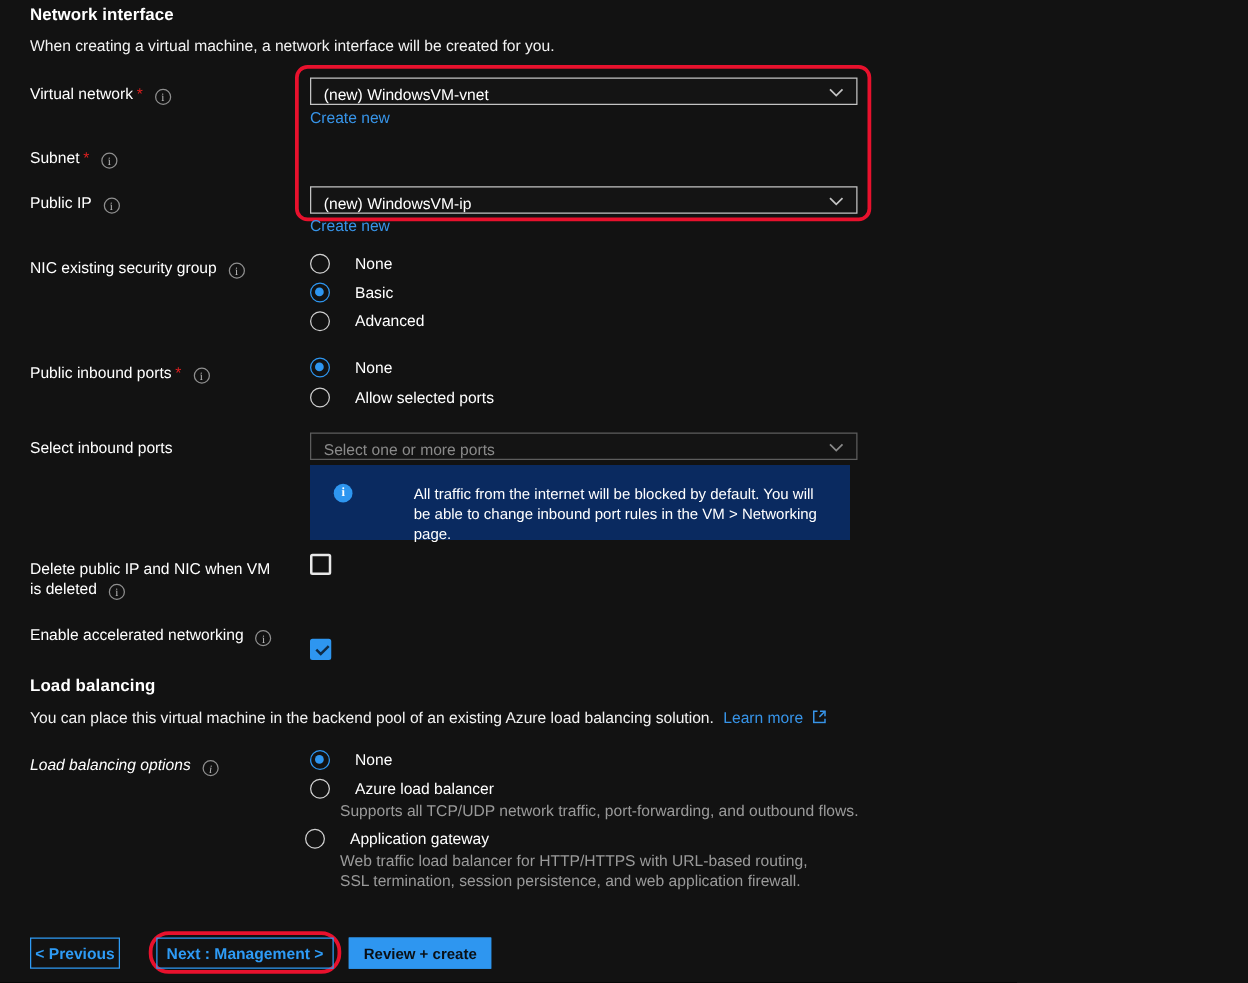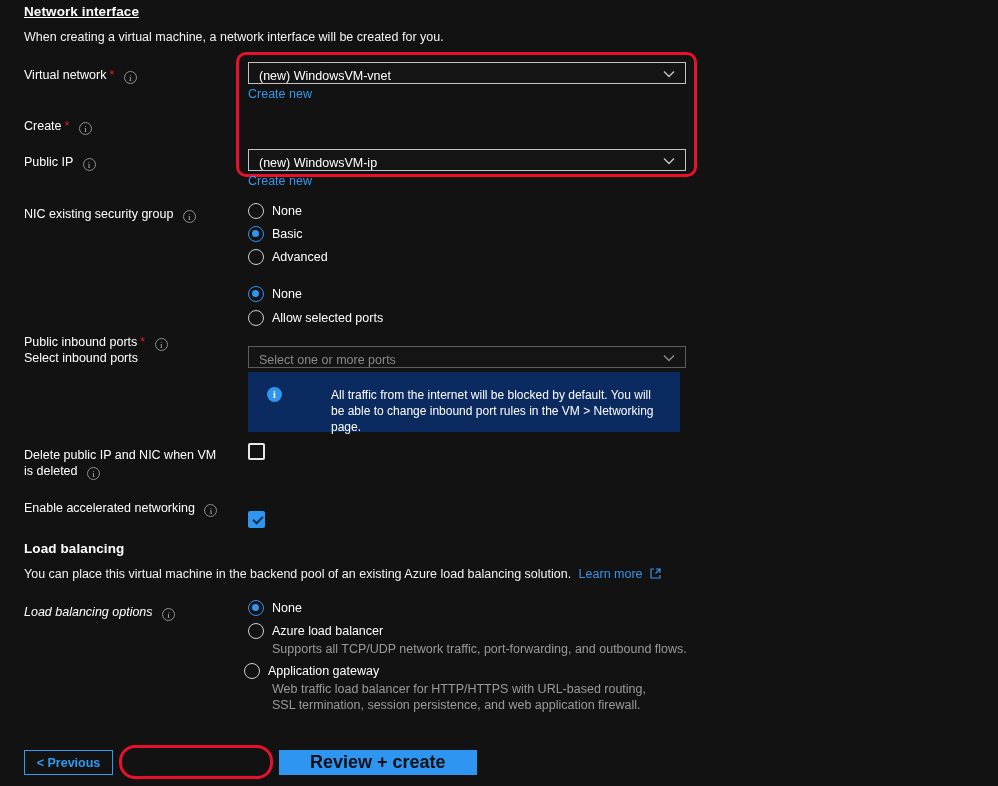--- a/index.html
+++ b/index.html
@@ -24,21 +24,21 @@
     width:438px; height:22px; background:#141414; border:1px solid #c3c3c3;
     display:flex; align-items:flex-end; padding:0 28px 0 10px; color:#ffffff;
     cursor:pointer;
   }
   .dropdown .chev { position:absolute; right:10px; top:7px; color:#c3c3c3; }
   .dropdown.disabled { border-color:#5d5d5d; color:#8a8a8a; cursor:default; }
   .dropdown.disabled .chev { color:#8a8a8a; }
   .val { overflow:hidden; text-overflow:ellipsis; white-space:nowrap; }
   .link { color:#3794e8; cursor:pointer; text-decoration:none; }
   .annotation { border:3px solid #e8112d; border-radius:10px; pointer-events:none; }
-  .radio-row { display:flex; align-items:center; gap:8px; cursor:pointer; }
+  .radio-row { display:flex; align-items:center; gap:20px; cursor:pointer; }
   .radio {
     width:16px; height:16px; border-radius:50%; border:1.5px solid #cfcfcf;
     background:transparent; flex:0 0 16px; position:relative;
   }
   .radio.sel { border-color:#2e96f0; }
   .radio.sel::after {
     content:""; position:absolute; left:3px; top:3px; width:7px; height:7px;
     border-radius:50%; background:#2e96f0;
   }
   .checkbox {
@@ -62,51 +62,51 @@
   }
   .infobox .txt { width:374px;margin-left:40px; }
   .opt-desc { color:#9a9a9a; line-height:15.5px; }
   .btn-outline {
     height:25px; background:transparent; border:1px solid #2e9bf5; color:#2e9bf5;
     font-weight:bold; font-size:12.5px; display:flex; align-items:center; justify-content:center;
     cursor:pointer; font-family:"Liberation Sans", sans-serif;
   }
   .btn-fill {
     height:25px; background:#2e96f0; border:1px solid #2e96f0; color:#0a0f14;
-    font-weight:bold; font-size:18px; display:flex; align-items:center; justify-content:center;
-    padding:0 30px; cursor:pointer; font-family:"Liberation Sans", sans-serif;
+    font-weight:bold; font-size:12px; display:flex; align-items:center; justify-content:center;
+    padding:0 11px; cursor:pointer; font-family:"Liberation Sans", sans-serif;
   }
   svg { display:block; }
 </style>
 </head>
 <body>
 
 <div class="screen">
 
-  <div class="abs h-section" style="left:24px; top:4px;text-decoration:underline;">Network interface</div>
+  <div class="abs h-section" style="left:24px; top:4px;">Network interface</div>
   <div class="abs para" style="left:24px; top:30px;">When creating a virtual machine, a network interface will be created for you.</div>
 
   <div class="abs annotation" style="left:236px; top:52px; width:461px; height:125px;"></div>
 
   <div class="abs lbl-row" style="top:67px;">
     <span>Virtual network</span><span class="req">*</span>
     <span class="info-i">i</span>
   </div>
   <div class="abs dropdown" style="left:248px; top:62px;">
     <span class="val">(new) WindowsVM-vnet</span>
     <span class="chev abs">
         <svg width="12" height="8" viewBox="0 0 12 8">
           <polyline points="1,1.5 6,6.5 11,1.5" fill="none" stroke="currentColor" stroke-width="1.4"></polyline>
         </svg>
       </span>
   </div>
   <a class="abs link" style="left:248px; top:87px;">Create new</a>
 
   <div class="abs lbl-row" style="top:118px;">
-    <span>Create</span><span class="req">*</span>
+    <span>Subnet</span><span class="req">*</span>
     <span class="info-i">i</span>
   </div>
 
   <div class="abs lbl-row" style="top:154px;">
     <span>Public IP</span>
     <span class="info-i">i</span>
   </div>
   <div class="abs dropdown" style="left:248px; top:149px;">
     <span class="val">(new) WindowsVM-ip</span>
     <span class="chev abs">
@@ -127,21 +127,21 @@
   </div>
   <div class="abs radio-row" style="left:248px; top:226px;">
     <span class="radio sel"></span>
     <span>Basic</span>
   </div>
   <div class="abs radio-row" style="left:248px; top:249px;">
     <span class="radio"></span>
     <span>Advanced</span>
   </div>
 
-  <div class="abs lbl-row" style="top:290px;margin-top:44px;">
+  <div class="abs lbl-row" style="top:290px;">
     <span>Public inbound ports</span><span class="req">*</span>
     <span class="info-i">i</span>
   </div>
   <div class="abs radio-row" style="left:248px; top:286px;">
     <span class="radio sel"></span>
     <span>None</span>
   </div>
   <div class="abs radio-row" style="left:248px; top:310px;">
     <span class="radio"></span>
     <span>Allow selected ports</span>
@@ -200,16 +200,17 @@
     <span>Azure load balancer</span>
   </div>
   <div class="abs opt-desc" style="left:272px; top:642px; width:430px;">Supports all TCP/UDP network traffic, port-forwarding, and outbound flows.</div>
   <div class="abs radio-row" style="left:244px; top:663px;">
     <span class="radio"></span>
     <span>Application gateway</span>
   </div>
   <div class="abs opt-desc" style="left:272px; top:682px; width:392px;">Web traffic load balancer for HTTP/HTTPS with URL-based routing, SSL termination, session persistence, and web application firewall.</div>
 
   <div class="abs annotation" style="left:119px; top:745px; width:154px; height:34px; border-radius:16px;"></div>
-  <button class="abs btn-outline" style="left:24px; top:750px; width:89px;">&lt; Previous</button>
+  <button class="abs btn-outline" style="left:24px; top:750px; width:72px;">&lt; Previous</button>
+  <button class="abs btn-outline" style="left:125px; top:750px; width:142px;">Next : Management &gt;</button>
   <button class="abs btn-fill" style="left:279px; top:750px;">Review + create</button>
 
 </div>
 
 </body></html>

